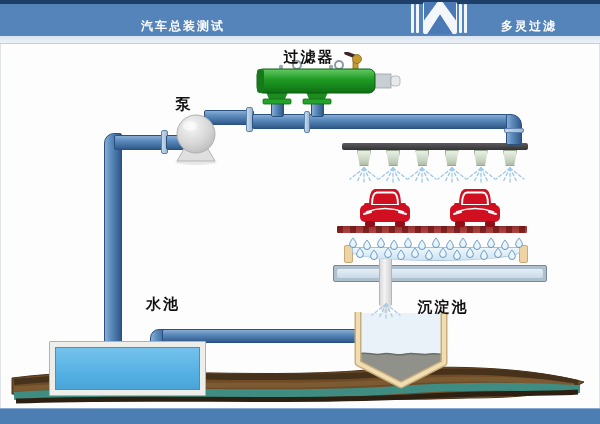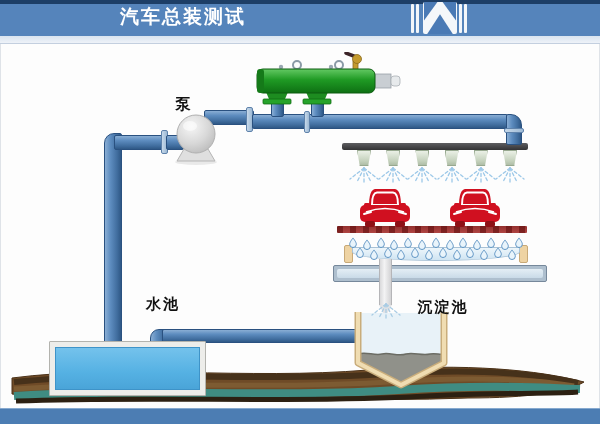--- a/index.html
+++ b/index.html
@@ -4,22 +4,22 @@
 <style>
   html,body{margin:0;padding:0;background:#e8e8e8;}
   *{box-sizing:border-box;}
   #page{position:relative;width:600px;height:424px;background:#fdfdfd;overflow:hidden;
         font-family:"DejaVu Sans",sans-serif;box-shadow:inset 0 0 0 1px #dfe3e8;}
   .abs{position:absolute;}
 
   
   .top-strip{left:0;top:0;width:600px;height:4px;background:#1d3e66;}
   .header-bar{left:0;top:4px;width:600px;height:32px;background:#5584bb;}
-  .header-text{top:6px;height:20px;line-height:20px;color:#fff;font-weight:bold;
-               font-size:19px;letter-spacing:2px;text-align:center;}
+  .header-text{top:16px;height:20px;line-height:20px;color:#fff;font-weight:bold;
+               font-size:12px;letter-spacing:2px;text-align:center;}
   .logo-bar{top:4px;width:3px;height:29px;background:#f2f6fa;border-radius:1px;}
   .logo-square{left:423px;top:2px;width:34px;height:32px;background:#f4f7fa;border-radius:2px;}
   .sub-strip{left:0;top:36px;width:600px;height:8px;
              background:linear-gradient(180deg,#d9e4f0,#eef2f8);border-bottom:1px solid #c3cfdf;}
 
   
   .pipe-h{height:15px;background:linear-gradient(180deg,#8aaed4 0%,#5d8cbf 35%,#416e9f 75%,#2f5886 100%);
           border:1px solid #2a5180;border-radius:2px;}
   .pipe-v{width:15px;background:linear-gradient(90deg,#8aaed4 0%,#5d8cbf 35%,#416e9f 75%,#2f5886 100%);
           border:1px solid #2a5180;border-radius:2px;}
@@ -335,35 +335,37 @@
     <rect x="10" y="47" width="28" height="5" rx="1" fill="#26a32a" stroke="#0f6d13" stroke-width="0.8"></rect>
     <rect x="50" y="47" width="28" height="5" rx="1" fill="#26a32a" stroke="#0f6d13" stroke-width="0.8"></rect>
 
     <rect x="120" y="22" width="18" height="14" fill="#c9ced3" stroke="#9aa1a8" stroke-width="0.8"></rect>
     <rect x="138" y="24" width="9" height="10" rx="3" fill="#e7eaec" stroke="#aab0b5" stroke-width="0.8"></rect>
 
     <rect x="4" y="17" width="118" height="24" rx="6" fill="url(#fg)" stroke="#0c5c10" stroke-width="1"></rect>
     <rect x="4" y="17" width="7" height="24" rx="3" fill="#157a19"></rect>
   </svg>
 
+  <div class="abs diagram-label" style="left:280px;top:48px;width:58px;">过滤器</div>
   <div class="abs diagram-label" style="left:166px;top:95px;width:36px;">泵</div>
   <div class="abs diagram-label" style="left:408px;top:298px;width:70px;">沉淀池</div>
   <div class="abs diagram-label" style="left:130px;top:295px;width:66px;">水池</div>
 
   <div class="abs top-strip"></div>
   <div class="abs header-bar"></div>
   <div class="abs header-text" style="left:63px;width:240px;">汽车总装测试</div>
   <div class="abs logo-bar" style="left:411px;"></div>
   <div class="abs logo-bar" style="left:416px;"></div>
   <div class="abs logo-square">
     <svg width="34" height="32" viewBox="0 0 100 100">
       <polygon points="0,0 42,0 0,58" fill="#4a7ab5"></polygon>
       <polygon points="58,0 100,0 100,58" fill="#4a7ab5"></polygon>
       <polygon points="50,38 10,100 90,100" fill="#4a7ab5"></polygon>
     </svg>
   </div>
   <div class="abs logo-bar" style="left:459px;"></div>
   <div class="abs logo-bar" style="left:464px;"></div>
+  <div class="abs header-text" style="left:479px;width:100px;">多灵过滤</div>
   <div class="abs sub-strip"></div>
 
   <div class="abs footer-bar"></div>
 
 </div>
 
 </body></html>

